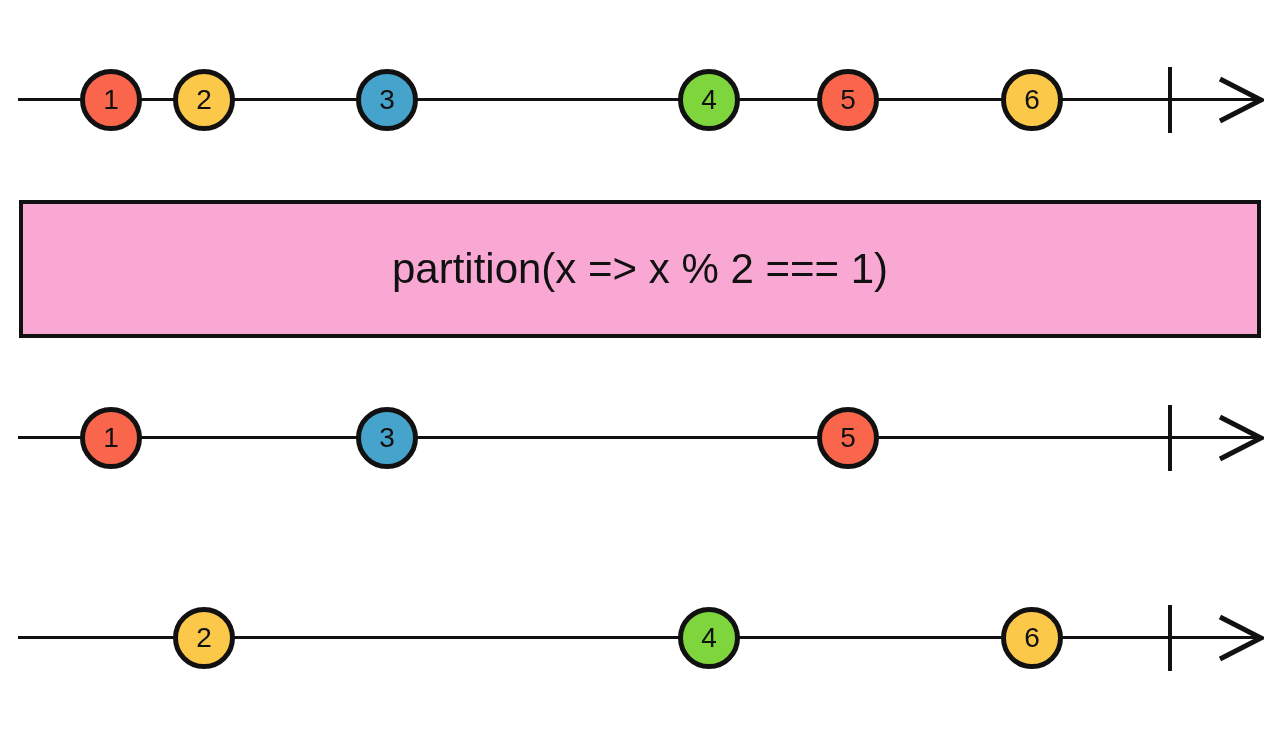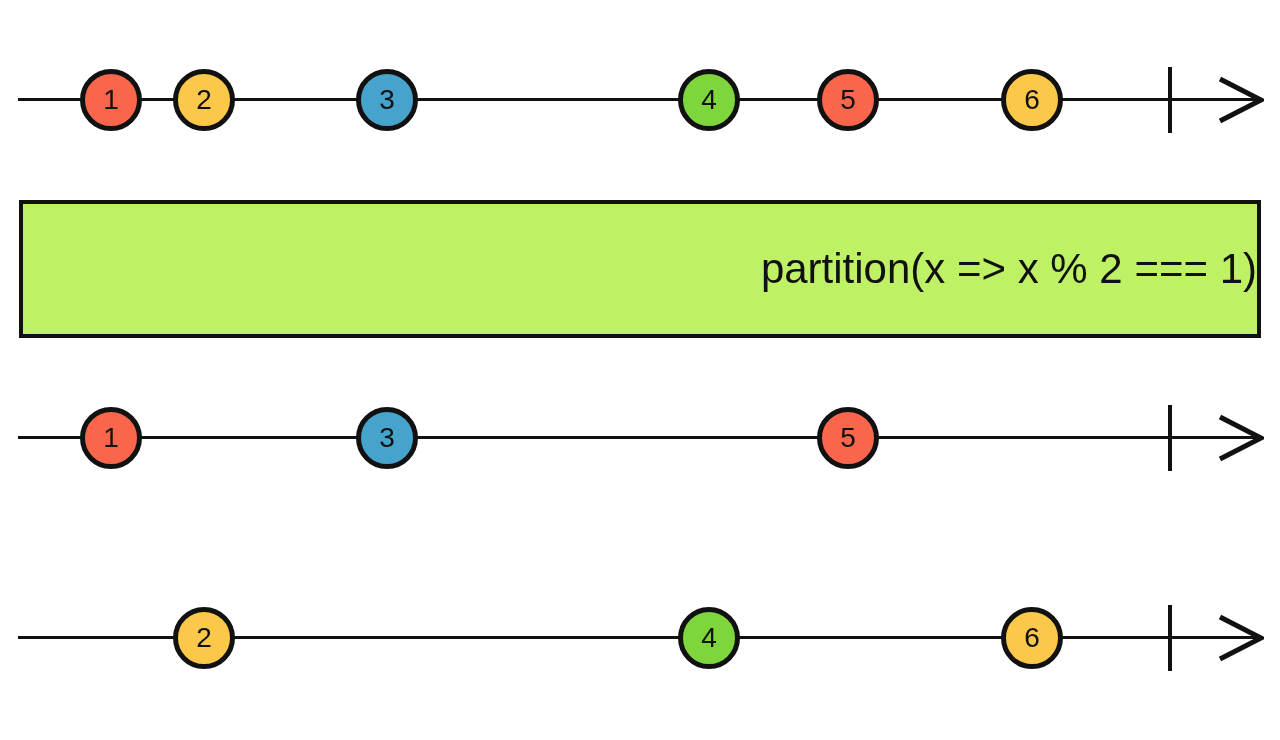--- a/index.html
+++ b/index.html
@@ -57,24 +57,24 @@
     color: #111111;
     box-sizing: content-box;
   }
   .op-box {
     position: absolute;
     left: 19px;
     top: 200px;
     width: 1234px;
     height: 130px;
     border: 4px solid #111111;
-    background: #bef264;
+    background: #f9a8d4;
     display: flex;
     align-items: center;
-    justify-content: flex-end;
+    justify-content: center;
   }
   .op-label {
     font-size: 42px;
     color: #111111;
     white-space: pre;
   }
 </style>
 </head>
 <body>
 

